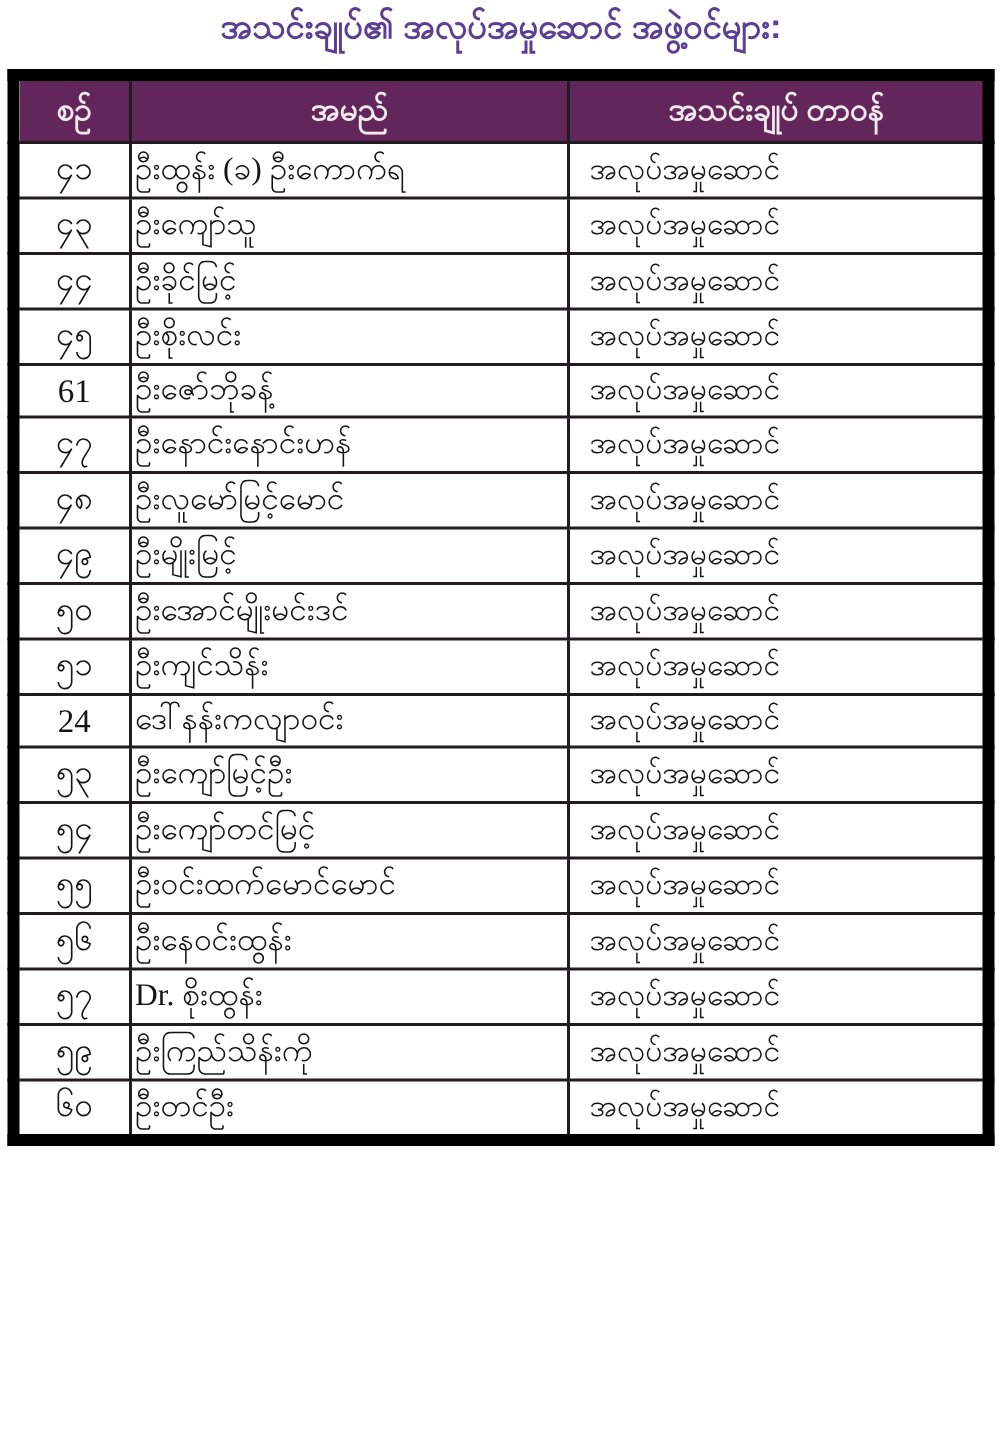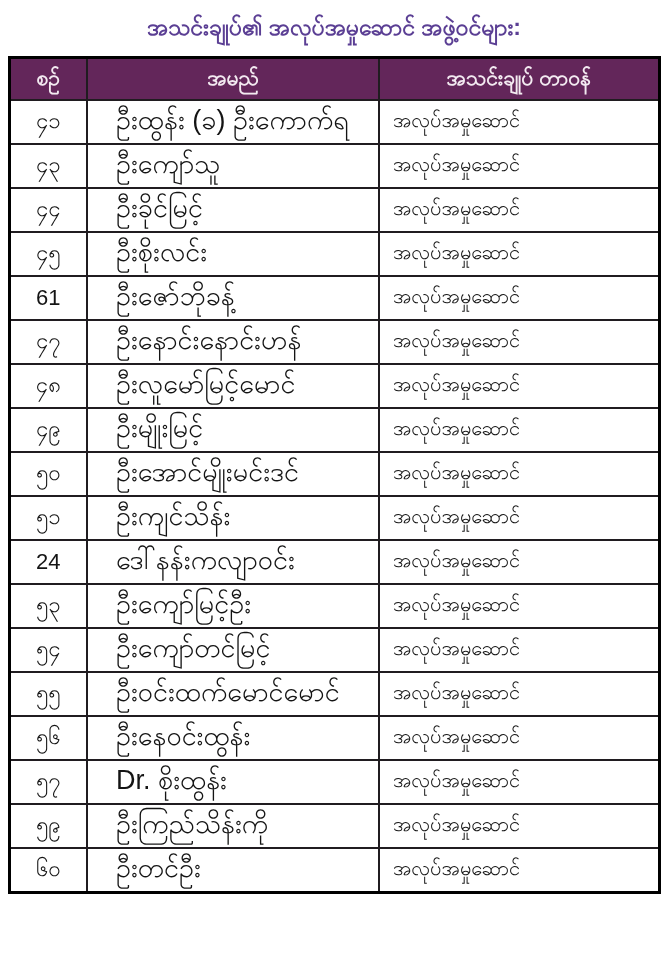--- a/index.html
+++ b/index.html
@@ -11,32 +11,32 @@
     font-family: "Liberation Sans", sans-serif;
     overflow: hidden;
   }
   .page {
     width: 668px;
     height: 960px;
     background: #ffffff;
   }
   .title {
     text-align: center;
-    padding-top: 10px;
     font-size: 23px;
     line-height: 34px;
     font-weight: bold;
     color: #5b3f94;
   }
   table.roster {
     border-collapse: collapse;
     table-layout: fixed;
     width: 650px;
     margin: 12px auto 0 auto;
-    border: 3px solid #000000;
+    border: 8px solid #000000;
+    font-family: Liberation Serif, serif;
   }
   table.roster th,
   table.roster td {
     border: 2px solid #201c20;
     overflow: hidden;
     white-space: nowrap;
   }
   table.roster thead th {
     background: #63265a;
     color: #f3eaf1;
@@ -47,22 +47,22 @@
   }
   table.roster tbody tr {
     height: 32px;
   }
   td.cell-no {
     text-align: center;
     font-size: 22px;
     color: #141414;
   }
   td.cell-name {
-    padding-left: 28px;
-    font-size: 27px;
+    padding-left: 2px;
+    font-size: 21px;
     color: #141414;
   }
   td.cell-role {
     padding-left: 13px;
     font-size: 20px;
     color: #141414;
   }
 </style>
 </head>
 <body>

